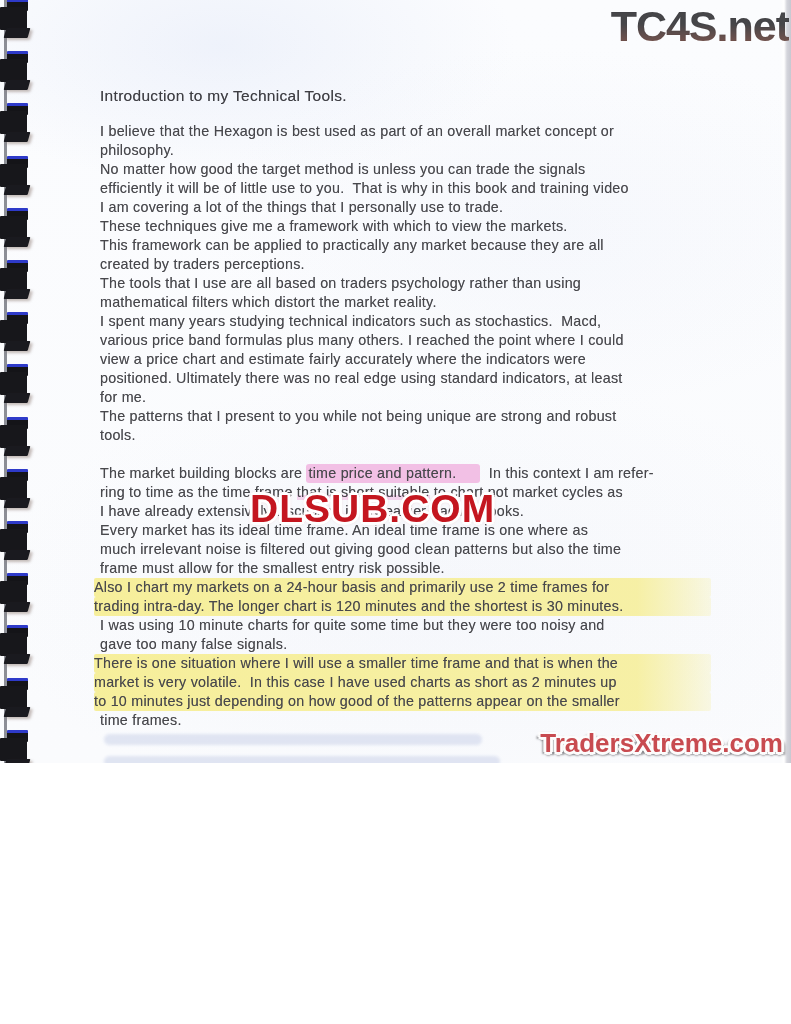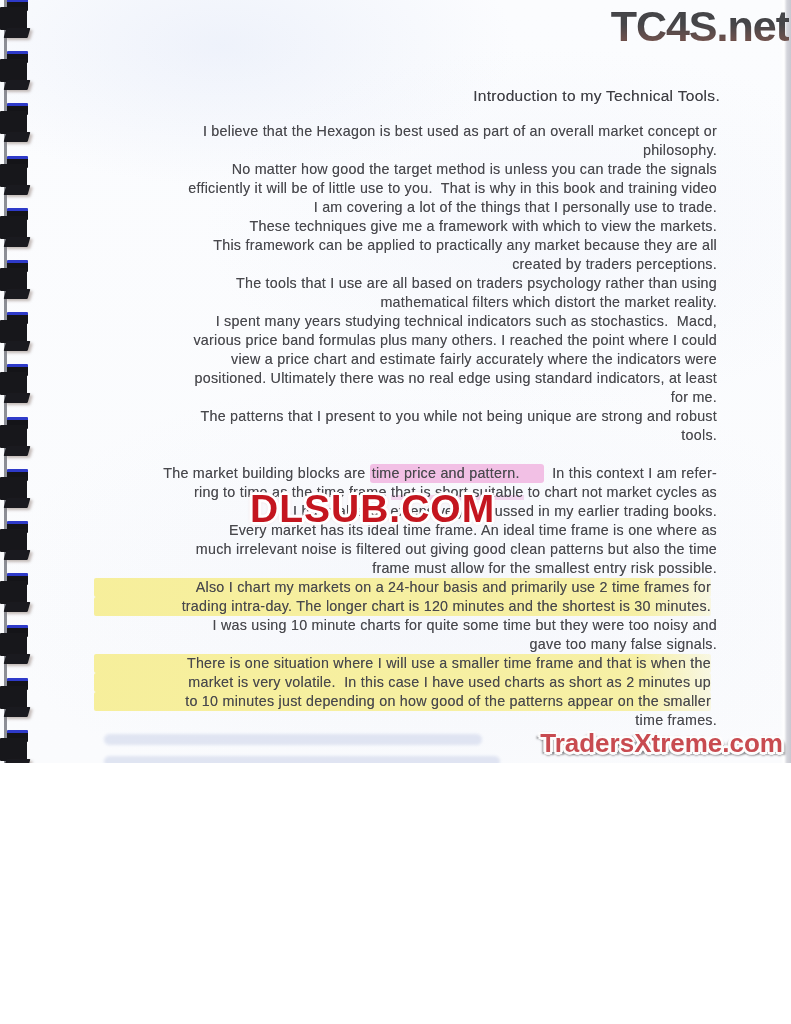--- a/index.html
+++ b/index.html
@@ -17,21 +17,21 @@
     position:absolute;right:0;top:0;width:10px;height:1024px;
     background:linear-gradient(90deg, rgba(200,202,210,0) 0%, #ffffff 30%, #d4d5dc 60%, #c7c8d0 100%);
   }
   
   .spine-line{position:absolute;left:4px;top:0;width:3px;height:1024px;background:#70737c;opacity:.8;}
   .tooth{position:absolute;left:0;width:32px;height:40px;}
   .tooth .cap{position:absolute;left:7px;top:0;width:21px;height:9px;background:#141418;border-top:3px solid #2e3ac9;border-radius:1px;}
   .tooth .tbody{position:absolute;left:0;top:8px;width:27px;height:23px;background:#17171b;border-radius:1px;}
   .tooth .lip{position:absolute;left:5px;top:29px;width:24px;height:10px;background:#1a1a1f;transform:skewX(-16deg);border-radius:1px;box-shadow:3px 2px 3px rgba(125,105,95,.45);}
   
-  .content{position:absolute;left:100px;top:86px;width:620px;color:#48484c;text-align:right;}
+  .content{position:absolute;left:100px;top:86px;width:620px;color:#48484c;}
   .title{font-size:15.5px;line-height:19px;margin:0 0 17px 0;font-weight:normal;color:#3e3e43;letter-spacing:.3px;text-shadow:0 0 .5px rgba(60,60,70,.55);}
   .block{margin:0;}
   .block + .block{margin-top:19px;}
   .line{height:19px;line-height:19px;font-size:14.3px;letter-spacing:.25px;white-space:nowrap;width:617px;text-shadow:0 0 .5px rgba(60,60,70,.5);}
   .line.hl-yellow{
     background:linear-gradient(90deg, rgba(246,238,150,.95) 0%, rgba(246,238,150,.85) 88%, rgba(246,238,150,.25) 100%);
     margin-left:-6px;border-radius:2px;
   }
   .seg-pink{background:rgba(240,177,223,.8);padding:1px 24px 2px 2px;border-radius:3px;}
   .seg-pink-under{box-shadow:inset 0 -5px 0 rgba(240,177,223,.5);}

